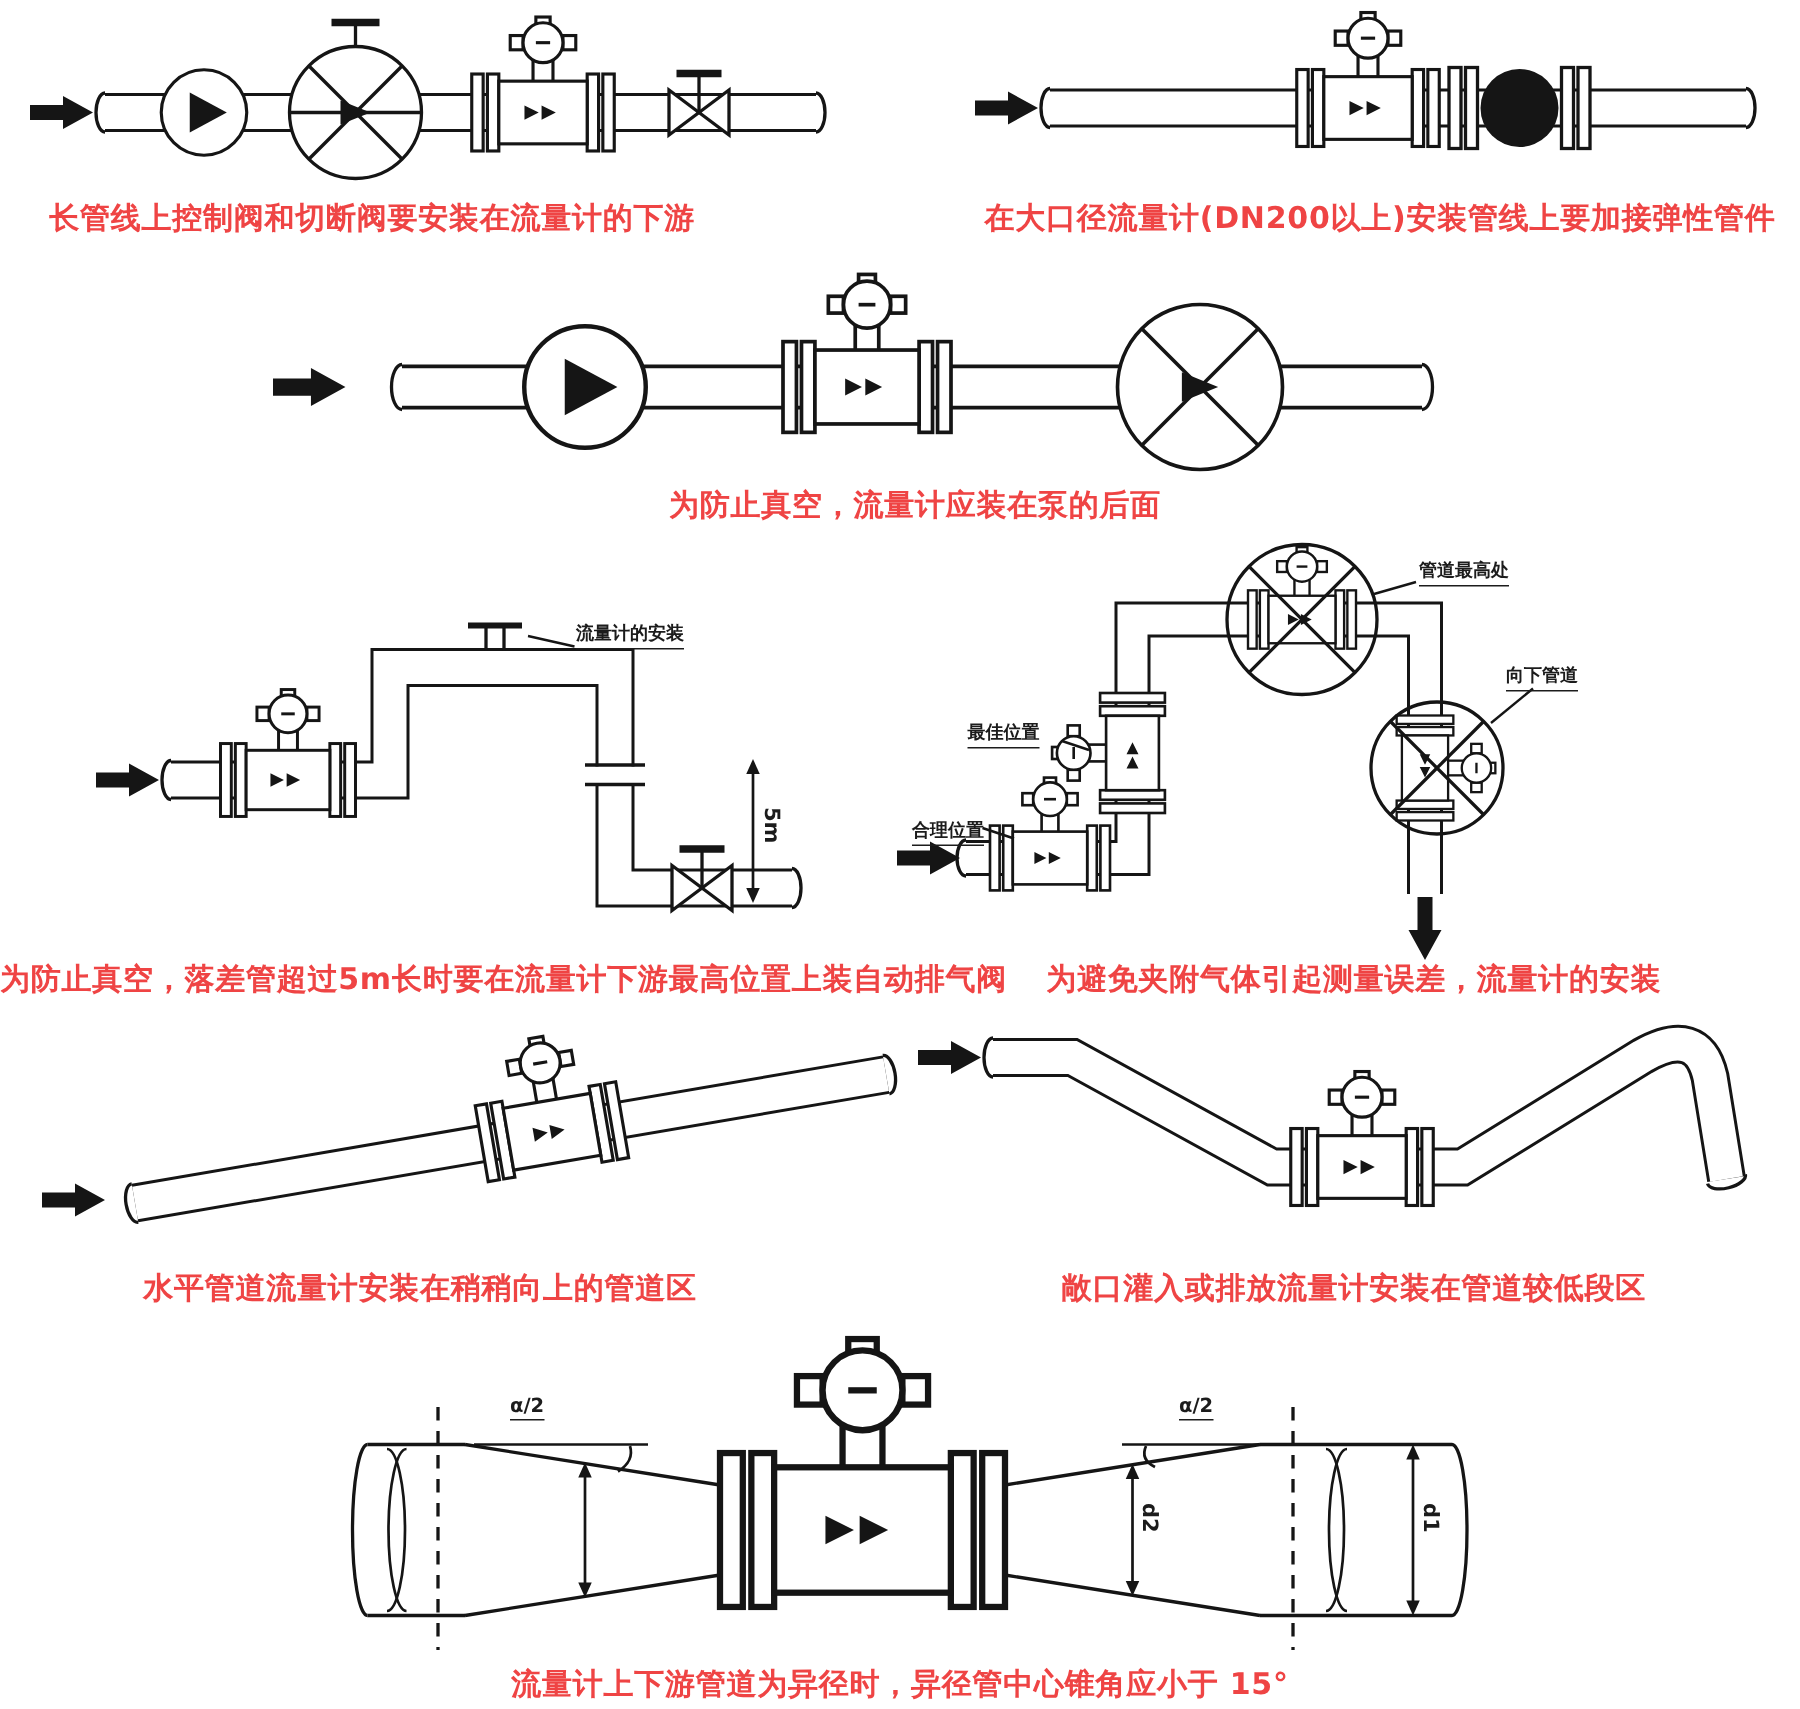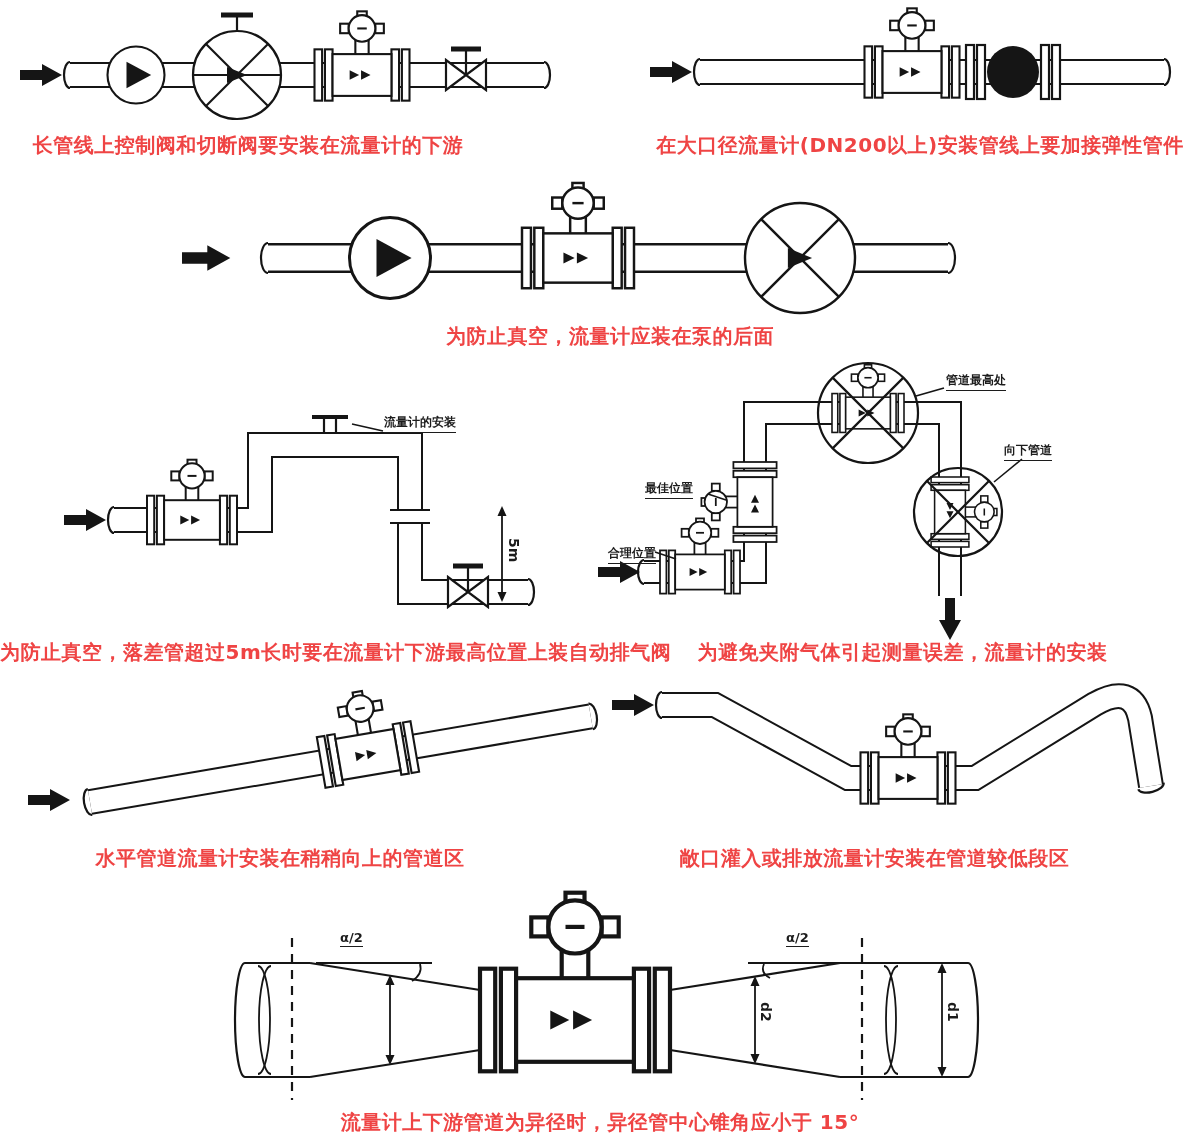--- a/index.html
+++ b/index.html
@@ -13,21 +13,21 @@
          border-bottom:1.5px solid #1c1c1c; padding-bottom:1px; white-space:nowrap; }
   .lbl.small { font-size:13px; }
   .rotlbl { position:absolute; font-weight:700; font-size:14px; color:#1c1c1c;
             transform:rotate(90deg); transform-origin:left top; white-space:nowrap; }
   #c1 { left:2px;   top:132px;  width:492px; }
   #c2 { left:642px; top:132px;  width:556px;text-align:center; }
   #c3 { left:310px; top:323px;  width:600px; }
   #c4 { left:0px;   top:639px;  width:660px; font-size:20px; }
   #c5 { left:665px; top:639px;  width:475px; }
   #c6 { left:35px;  top:845px;  width:490px; }
-  #c7 { left:617px; top:845px;  width:515px; }
+  #c7 { left:645px; top:845px;  width:515px; }
   #c8 { left:150px; top:1109px; width:900px; }
   #lbl-vent    { left:384px;  top:414px; }
   #lbl-best    { left:645px;  top:480px; }
   #lbl-reason  { left:608px;  top:534px;margin-top:11px; }
   #lbl-highest { left:946px;  top:372px; }
   #lbl-down    { left:1004px; top:442px; }
   #lbl-angle-l { left:340px;  top:930px; }
   #lbl-angle-r { left:786px;  top:930px; }
   #lbl-5m      { left:522px;  top:538px; }
   #lbl-d2      { left:774px;  top:1002px; }

